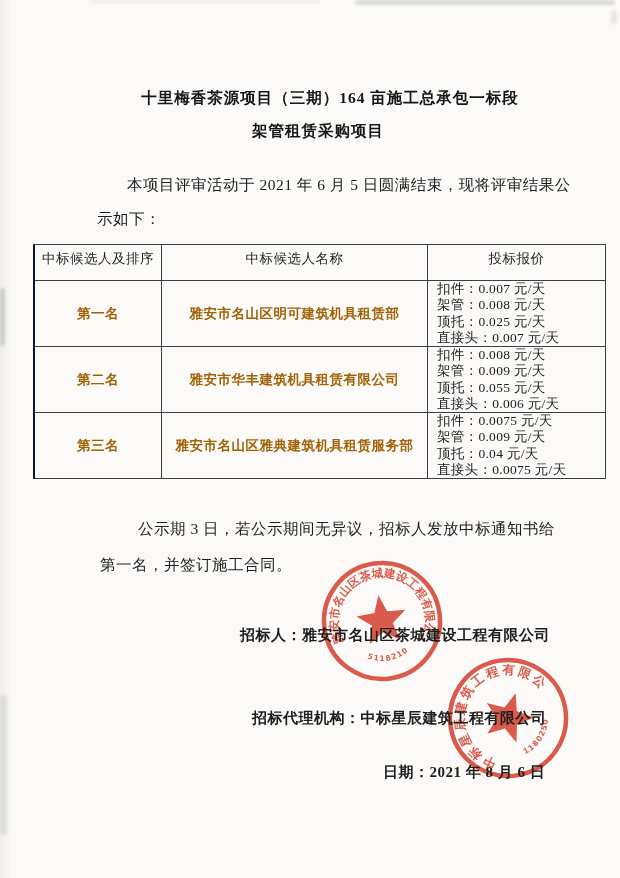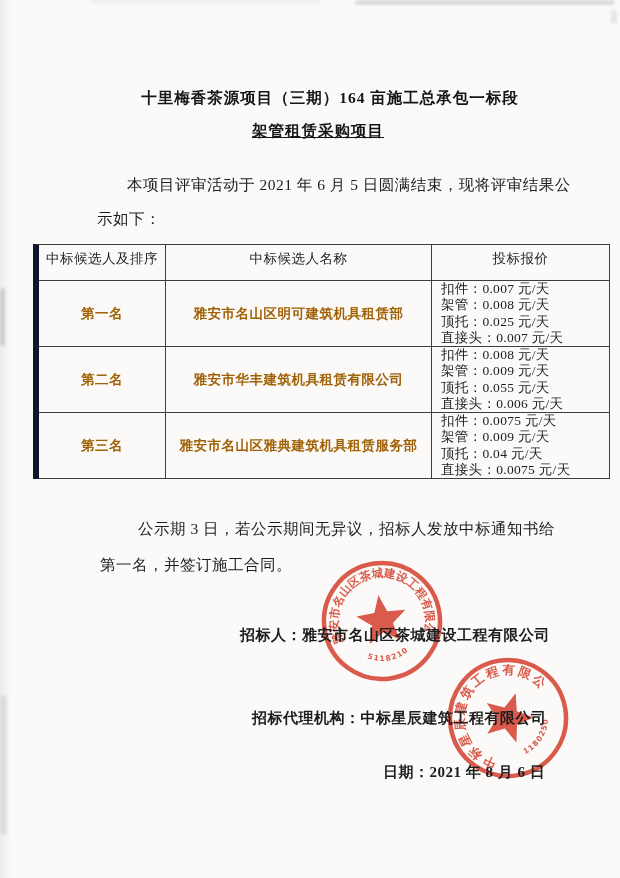--- a/index.html
+++ b/index.html
@@ -14,21 +14,21 @@
   .smudge{position:absolute;background:#a9a9a7;filter:blur(1.5px);border-radius:3px;}
   .txt{position:absolute;white-space:nowrap;letter-spacing:.5px;}
   .title{font-weight:bold;font-size:15.5px;color:#161616;letter-spacing:1px;transform:translateX(-50%);}
   .body-line{font-size:15.5px;}
   .footer-line{font-size:15px;font-weight:600;z-index:3;}
   
   .table{
     position:absolute;left:33px;top:244px;width:571px;
     display:grid;grid-template-columns:127px 266px 178px;
     grid-template-rows:36px 66px 66px 66px;
-    border-top:1px solid #3e3e3e;border-left:6px solid #0f172a;
+    border-top:1px solid #3e3e3e;border-left:2px solid #0f172a;
     font-size:13.5px;background:transparent;
   }
   .cell{border-right:1px solid #3e3e3e;border-bottom:1px solid #3e3e3e;
     display:flex;align-items:center;justify-content:center;}
   .cell.hdr{align-items:flex-start;padding-top:5px;letter-spacing:.5px;}
   .cell.rank,.cell.cname{font-weight:bold;color:#a16207;letter-spacing:.5px;}
   .cell.price{flex-direction:column;align-items:flex-start;justify-content:center;
     padding-left:9px;box-sizing:border-box;}
   .cell.price span{display:block;line-height:16.4px;letter-spacing:.3px;}
   
@@ -40,21 +40,21 @@
 <div class="page">
 
   <div class="edge-shade"></div>
   <div class="smudge" style="left:355px;top:0;width:260px;height:5px;opacity:.4;"></div>
   <div class="smudge" style="left:90px;top:0;width:230px;height:3px;opacity:.18;"></div>
   <div class="smudge" style="left:0;top:288px;width:5px;height:58px;opacity:.5;"></div>
   <div class="smudge" style="left:0;top:695px;width:7px;height:140px;opacity:.28;"></div>
   <div class="smudge" style="left:611px;top:10px;width:6px;height:14px;opacity:.25;"></div>
 
   <div class="txt title" style="left:330px;top:88px;">十里梅香茶源项目（三期）164 亩施工总承包一标段</div>
-  <div class="txt title" style="left:318px;top:121px;text-decoration:underline;">架管租赁采购项目</div>
+  <div class="txt title" style="left:318px;top:121px;">架管租赁采购项目</div>
 
   <div class="txt body-line" style="left:127px;top:175px;">本项目评审活动于 2021 年 6 月 5 日圆满结束，现将评审结果公</div>
   <div class="txt body-line" style="left:97px;top:209px;">示如下：</div>
 
   <div class="table">
     <div class="cell hdr">中标候选人及排序</div>
     <div class="cell hdr">中标候选人名称</div>
     <div class="cell hdr">投标报价</div>
 
     <div class="cell rank">第一名</div>

